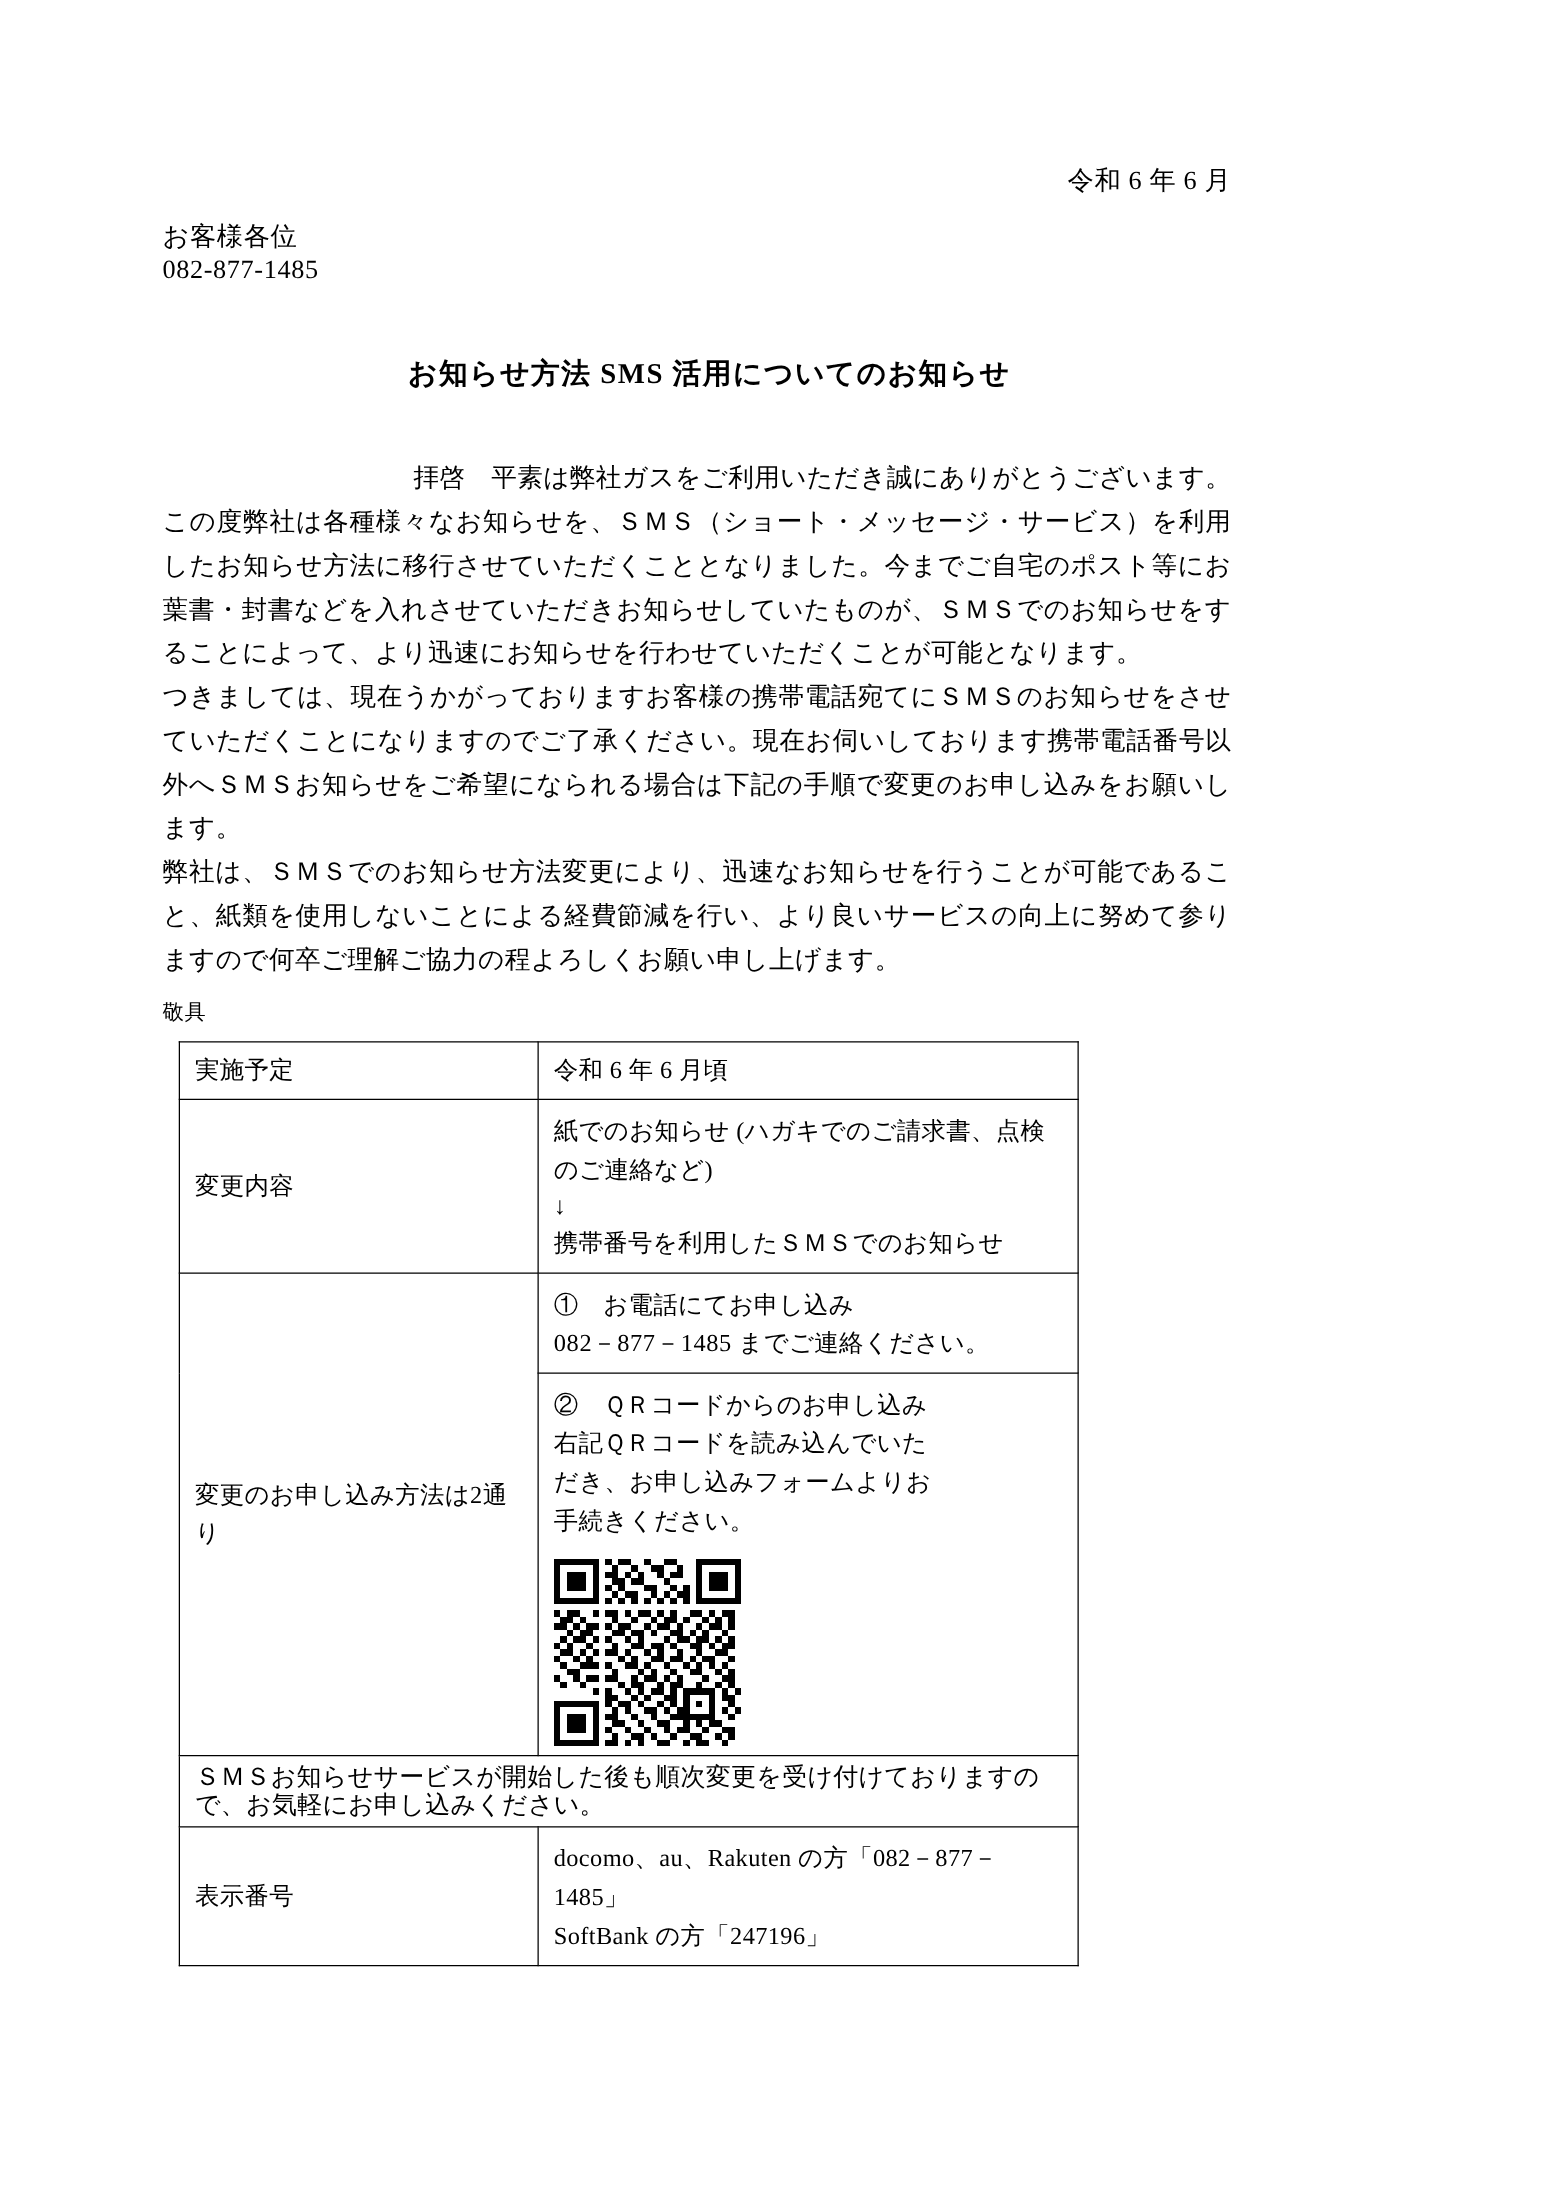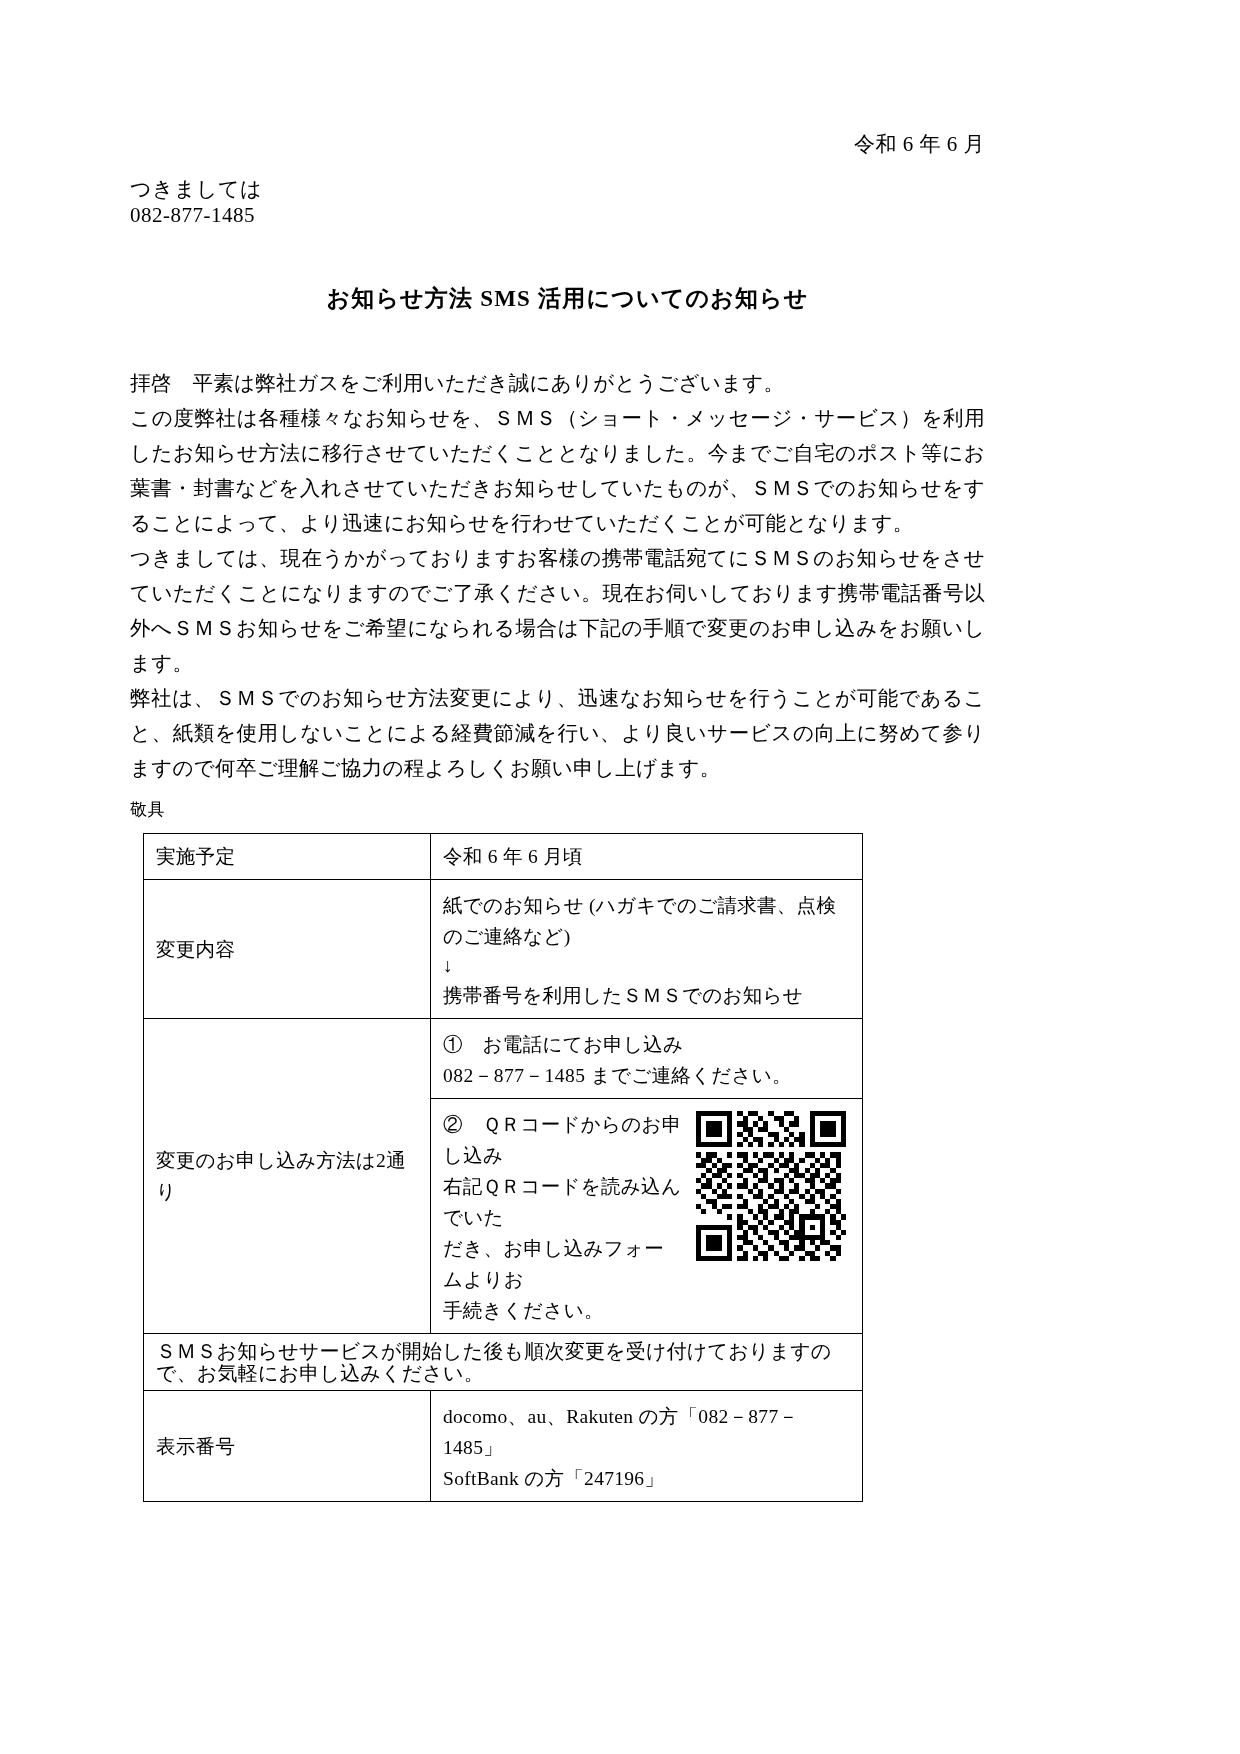--- a/index.html
+++ b/index.html
@@ -75,21 +75,21 @@
     font-size: 20.5px;
     line-height: 35px;
     letter-spacing: 0.3px;
   }
   .body-block p {
     margin: 0;
     text-align: justify;
     text-justify: inter-ideograph;
   }
   .body-block p.single {
-    text-align: left;
+    text-align: right;
   }
   .closing {
     margin-top: 6px;
     text-align: left;
     font-size: 17px;
     letter-spacing: 0.5px;
   }
   
   .info-table {
     position: absolute;
@@ -115,20 +115,21 @@
     font-size: 20px;
     line-height: 22px;
     padding: 6px 10px 6px 12px;
     letter-spacing: 0.2px;
   }
   .qr-cell-inner {
     display: flex;
     align-items: flex-start;
     justify-content: flex-start;
     gap: 12px;
+    flex-direction: column;
   }
   .qr-text { flex: 1 1 auto; }
   .qr-holder {
     flex: 0 0 auto;
     width: 150px;
     height: 150px;
     margin-top: 2px;
     margin-right: 6px;
   }
   .qr-holder svg { display: block; }
@@ -137,21 +138,21 @@
     letter-spacing: 0.5px;
   }
 </style>
 </head>
 <body>
 
 <div class="page">
 
   <div class="header-block">
     <div class="date-line">令和 6 年 6 月</div>
-    <div class="addressee">つきましては</div>
+    <div class="addressee">お客様各位</div>
     <div class="company-tel">082-877-1485</div>
   </div>
 
   <div class="doc-title">お知らせ方法 SMS 活用についてのお知らせ</div>
 
   <div class="body-block">
     <p class="single">拝啓　平素は弊社ガスをご利用いただき誠にありがとうございます。</p>
     <p>この度弊社は各種様々なお知らせを、ＳＭＳ（ショート・メッセージ・サービス）を利用したお知らせ方法に移行させていただくこととなりました。今までご自宅のポスト等にお葉書・封書などを入れさせていただきお知らせしていたものが、ＳＭＳでのお知らせをすることによって、より迅速にお知らせを行わせていただくことが可能となります。</p>
     <p>つきましては、現在うかがっておりますお客様の携帯電話宛てにＳＭＳのお知らせをさせていただくことになりますのでご了承ください。現在お伺いしております携帯電話番号以外へＳＭＳお知らせをご希望になられる場合は下記の手順で変更のお申し込みをお願いします。</p>
     <p>弊社は、ＳＭＳでのお知らせ方法変更により、迅速なお知らせを行うことが可能であること、紙類を使用しないことによる経費節減を行い、より良いサービスの向上に努めて参りますので何卒ご理解ご協力の程よろしくお願い申し上げます。</p>

